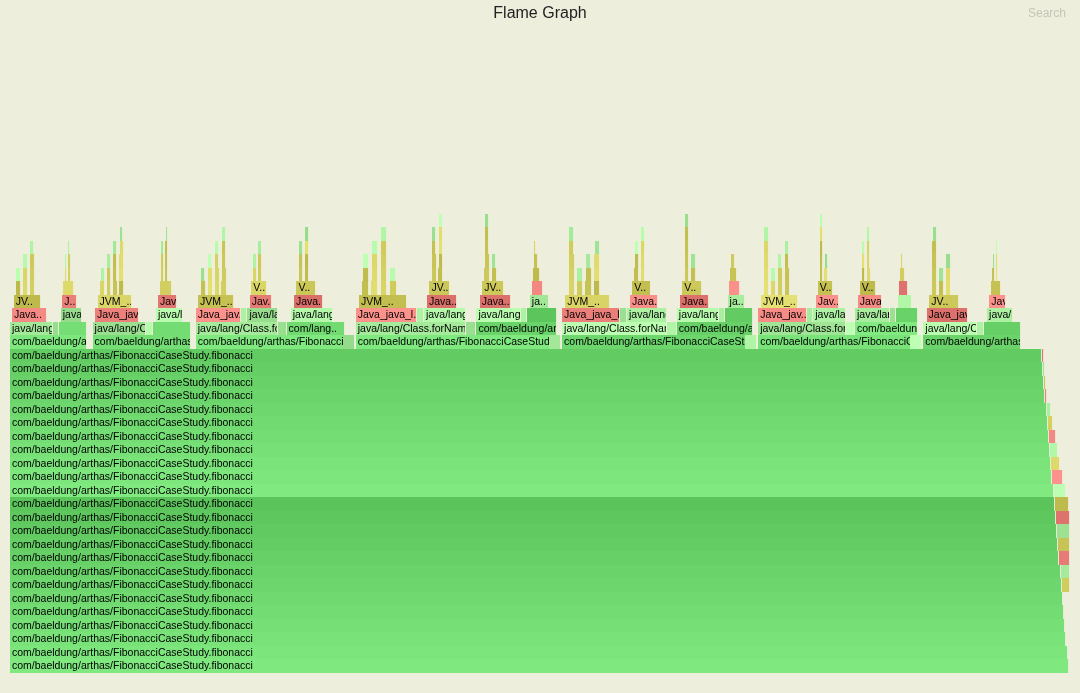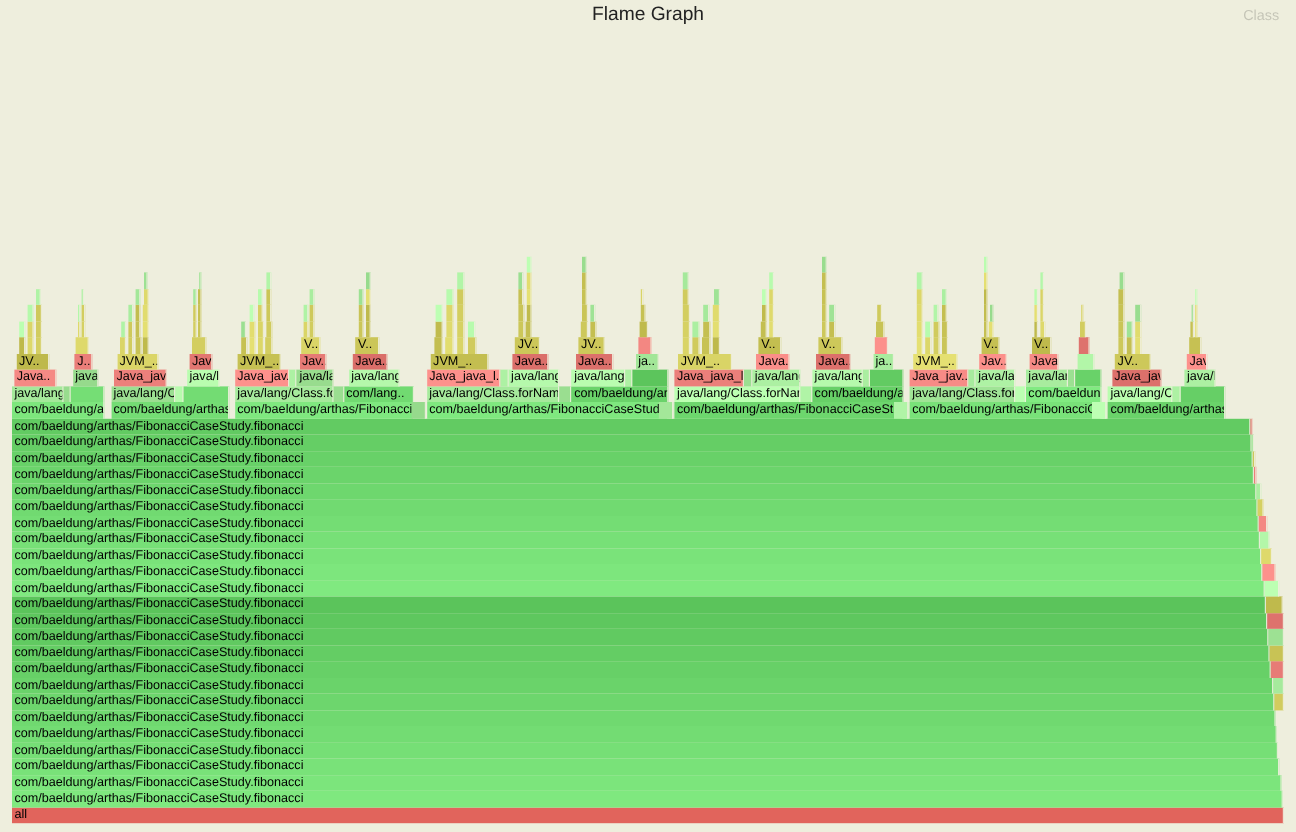--- a/index.html
+++ b/index.html
@@ -54,23 +54,22 @@
     cursor: pointer;
   }
   .fr.t {  
     padding-left: 0;
   }
 </style>
 </head>
 <body>
 <div id="wrap">
   <div id="title">Flame Graph</div>
-  <div id="search">Class</div>
+  <div id="search">Search</div>
   <div id="frames">
-      <div class="fr" style="left: 10px; width: 1060px; top: 672.5px; background: rgb(225, 100, 92);">all</div>
       <div class="fr" style="left: 10px; width: 1059px; top: 659px; background: rgb(127, 232, 127);">com/baeldung/arthas/FibonacciCaseStudy.fibonacci</div>
       <div class="fr" style="left: 10px; width: 1058px; top: 645.5px; background: rgb(124, 229, 124);">com/baeldung/arthas/FibonacciCaseStudy.fibonacci</div>
       <div class="fr" style="left: 10px; width: 1056px; top: 632px; background: rgb(121, 226, 121);">com/baeldung/arthas/FibonacciCaseStudy.fibonacci</div>
       <div class="fr" style="left: 10px; width: 1055px; top: 618.5px; background: rgb(118, 223, 118);">com/baeldung/arthas/FibonacciCaseStudy.fibonacci</div>
       <div class="fr" style="left: 10px; width: 1054px; top: 605px; background: rgb(115, 220, 115);">com/baeldung/arthas/FibonacciCaseStudy.fibonacci</div>
       <div class="fr" style="left: 10px; width: 1053px; top: 591.5px; background: rgb(112, 217, 112);">com/baeldung/arthas/FibonacciCaseStudy.fibonacci</div>
       <div class="fr" style="left: 10px; width: 1052px; top: 578px; background: rgb(109, 214, 109);">com/baeldung/arthas/FibonacciCaseStudy.fibonacci</div>
       <div class="fr t" style="left: 1062px; width: 8px; top: 578px; background: rgb(209, 204, 94);"></div>
       <div class="fr" style="left: 10px; width: 1051px; top: 564.5px; background: rgb(106, 211, 106);">com/baeldung/arthas/FibonacciCaseStudy.fibonacci</div>
       <div class="fr t" style="left: 1061px; width: 9px; top: 564.5px; background: rgb(166, 234, 156);"></div>

